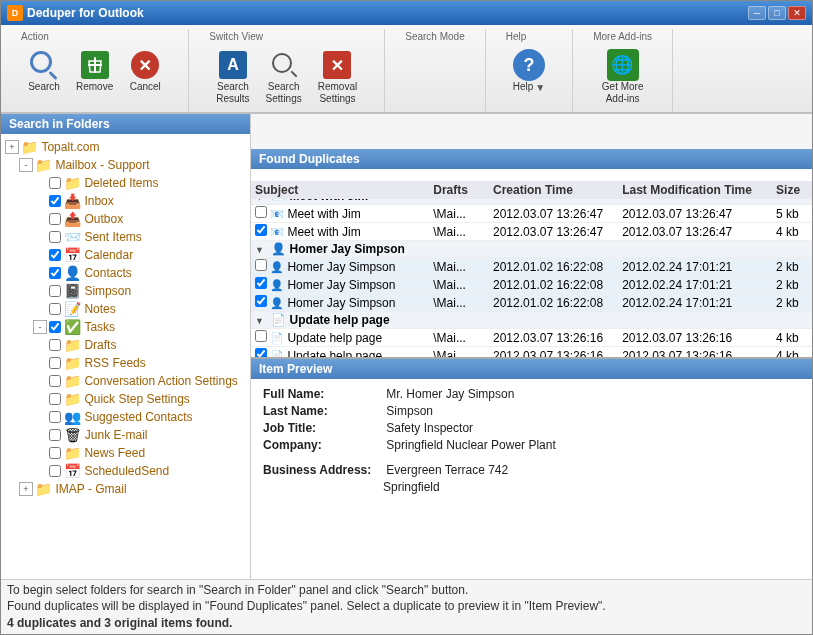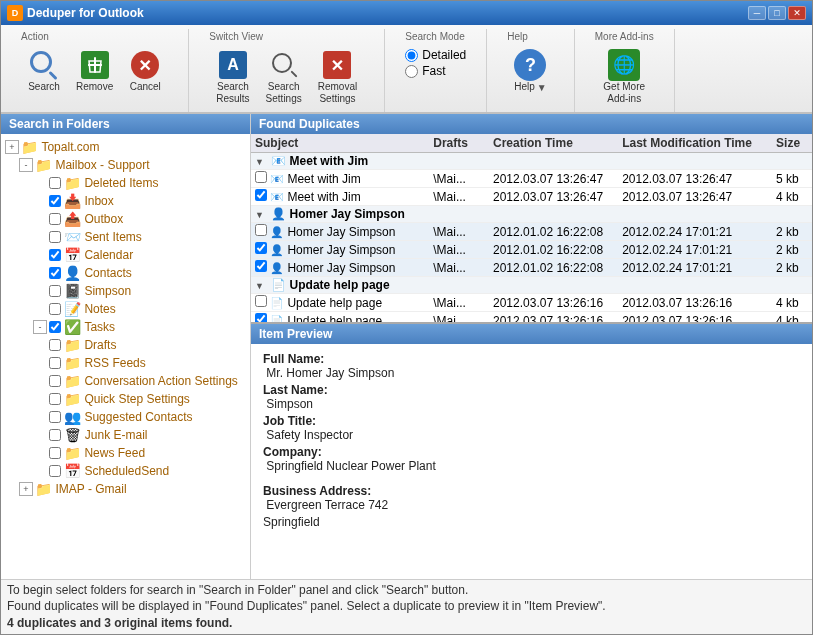--- a/index.html
+++ b/index.html
@@ -47,35 +47,35 @@
     .tree-expand { width: 14px; height: 14px; display: inline-flex; align-items: center; justify-content: center; cursor: pointer; font-size: 9px; color: #555; border: 1px solid #aaa; background: white; margin-right: 2px; }
     .tree-expand-placeholder { width: 14px; display: inline-block; margin-right: 2px; }
     .tree-checkbox { width: 12px; height: 12px; margin-right: 3px; }
     .folder-icon { font-size: 14px; margin-right: 3px; }
     .tree-label { font-size: 12px; color: #a16207; }
 
     
     .right-panel { flex: 1; display: flex; flex-direction: column; overflow: hidden; }
 
     
-    .found-dup { flex: 0 0 auto; height: 210px; display: flex; flex-direction: column; border-bottom: 2px solid #aaa; }
+    .found-dup { flex: 0 0 auto; height: 210px; display: flex; flex-direction: column; border-bottom: 2px solid #aaa; margin-top: 35px; }
     .found-dup-header { background: linear-gradient(to bottom, #6a9fd8, #4a80c0); color: white; font-weight: bold; padding: 3px 8px; font-size: 12px; }
     .dup-table-wrapper { flex: 1; overflow-y: auto; background: white; }
     .dup-table { width: 100%; border-collapse: collapse; font-size: 11px; }
-    .dup-table th { background: #e8e8f0; border-bottom: 1px solid #bbb; padding: 2px 4px; text-align: left; font-weight: bold; color: #333; position: sticky; top: 0; }
+    .dup-table th { background: #e8e8f0; border-bottom: 1px solid #bbb; padding: 2px 4px; text-align: left; font-weight: bold; color: #333; position: sticky; top: 12px; }
     .dup-table td { padding: 1px 4px; border-bottom: 1px solid #eee; }
     .dup-group-row td { background: #f0f4f8; font-weight: bold; }
     .dup-check { width: 12px; height: 12px; }
     .group-expand { font-size: 9px; color: #555; cursor: pointer; }
 
     
     .item-preview { flex: 1; display: flex; flex-direction: column; overflow: hidden; }
     .item-preview-header { background: linear-gradient(to bottom, #6a9fd8, #4a80c0); color: white; font-weight: bold; padding: 3px 8px; font-size: 12px; }
     .preview-content { flex: 1; overflow-y: auto; background: white; padding: 8px 12px; font-size: 12px; color: #222; }
-    .preview-row { display: flex; margin-bottom: 3px; flex-direction: column; }
+    .preview-row { display: flex; margin-bottom: 3px; }
     .preview-label { font-weight: bold; min-width: 120px; }
     .preview-value { }
 
     
     .status-bar { background: #f5f5f5; border-top: 1px solid #ccc; padding: 2px 6px; font-size: 11px; color: #333; }
     .status-line { line-height: 1.4; }
     .status-count { font-weight: bold; }
 
     
     ::-webkit-scrollbar { width: 12px; }
@@ -158,30 +158,20 @@
             <div class="ribbon-btn-icon">
               <div class="removal-x" style="font-size:16px; font-weight:bold;">✕</div>
             </div>
             <div class="ribbon-btn-label">Removal<br>Settings</div>
           </div>
         </div>
       </div>
 
       <div class="ribbon-section">
         <div class="ribbon-section-label">Search Mode</div>
-        <div class="radio-group">
-          <label class="radio-item">
-            <input type="radio" name="searchmode" checked="" style="">
-            <span>Detailed</span>
-          </label>
-          <label class="radio-item">
-            <input type="radio" name="searchmode" style="">
-            <span>Fast</span>
-          </label>
-        </div>
       </div>
 
       <div class="ribbon-section">
         <div class="ribbon-section-label">Help</div>
         <div class="ribbon-items">
           <div class="ribbon-btn">
             <div class="ribbon-btn-icon">
               <div class="help-icon">?</div>
             </div>
             <div class="ribbon-dropdown">

